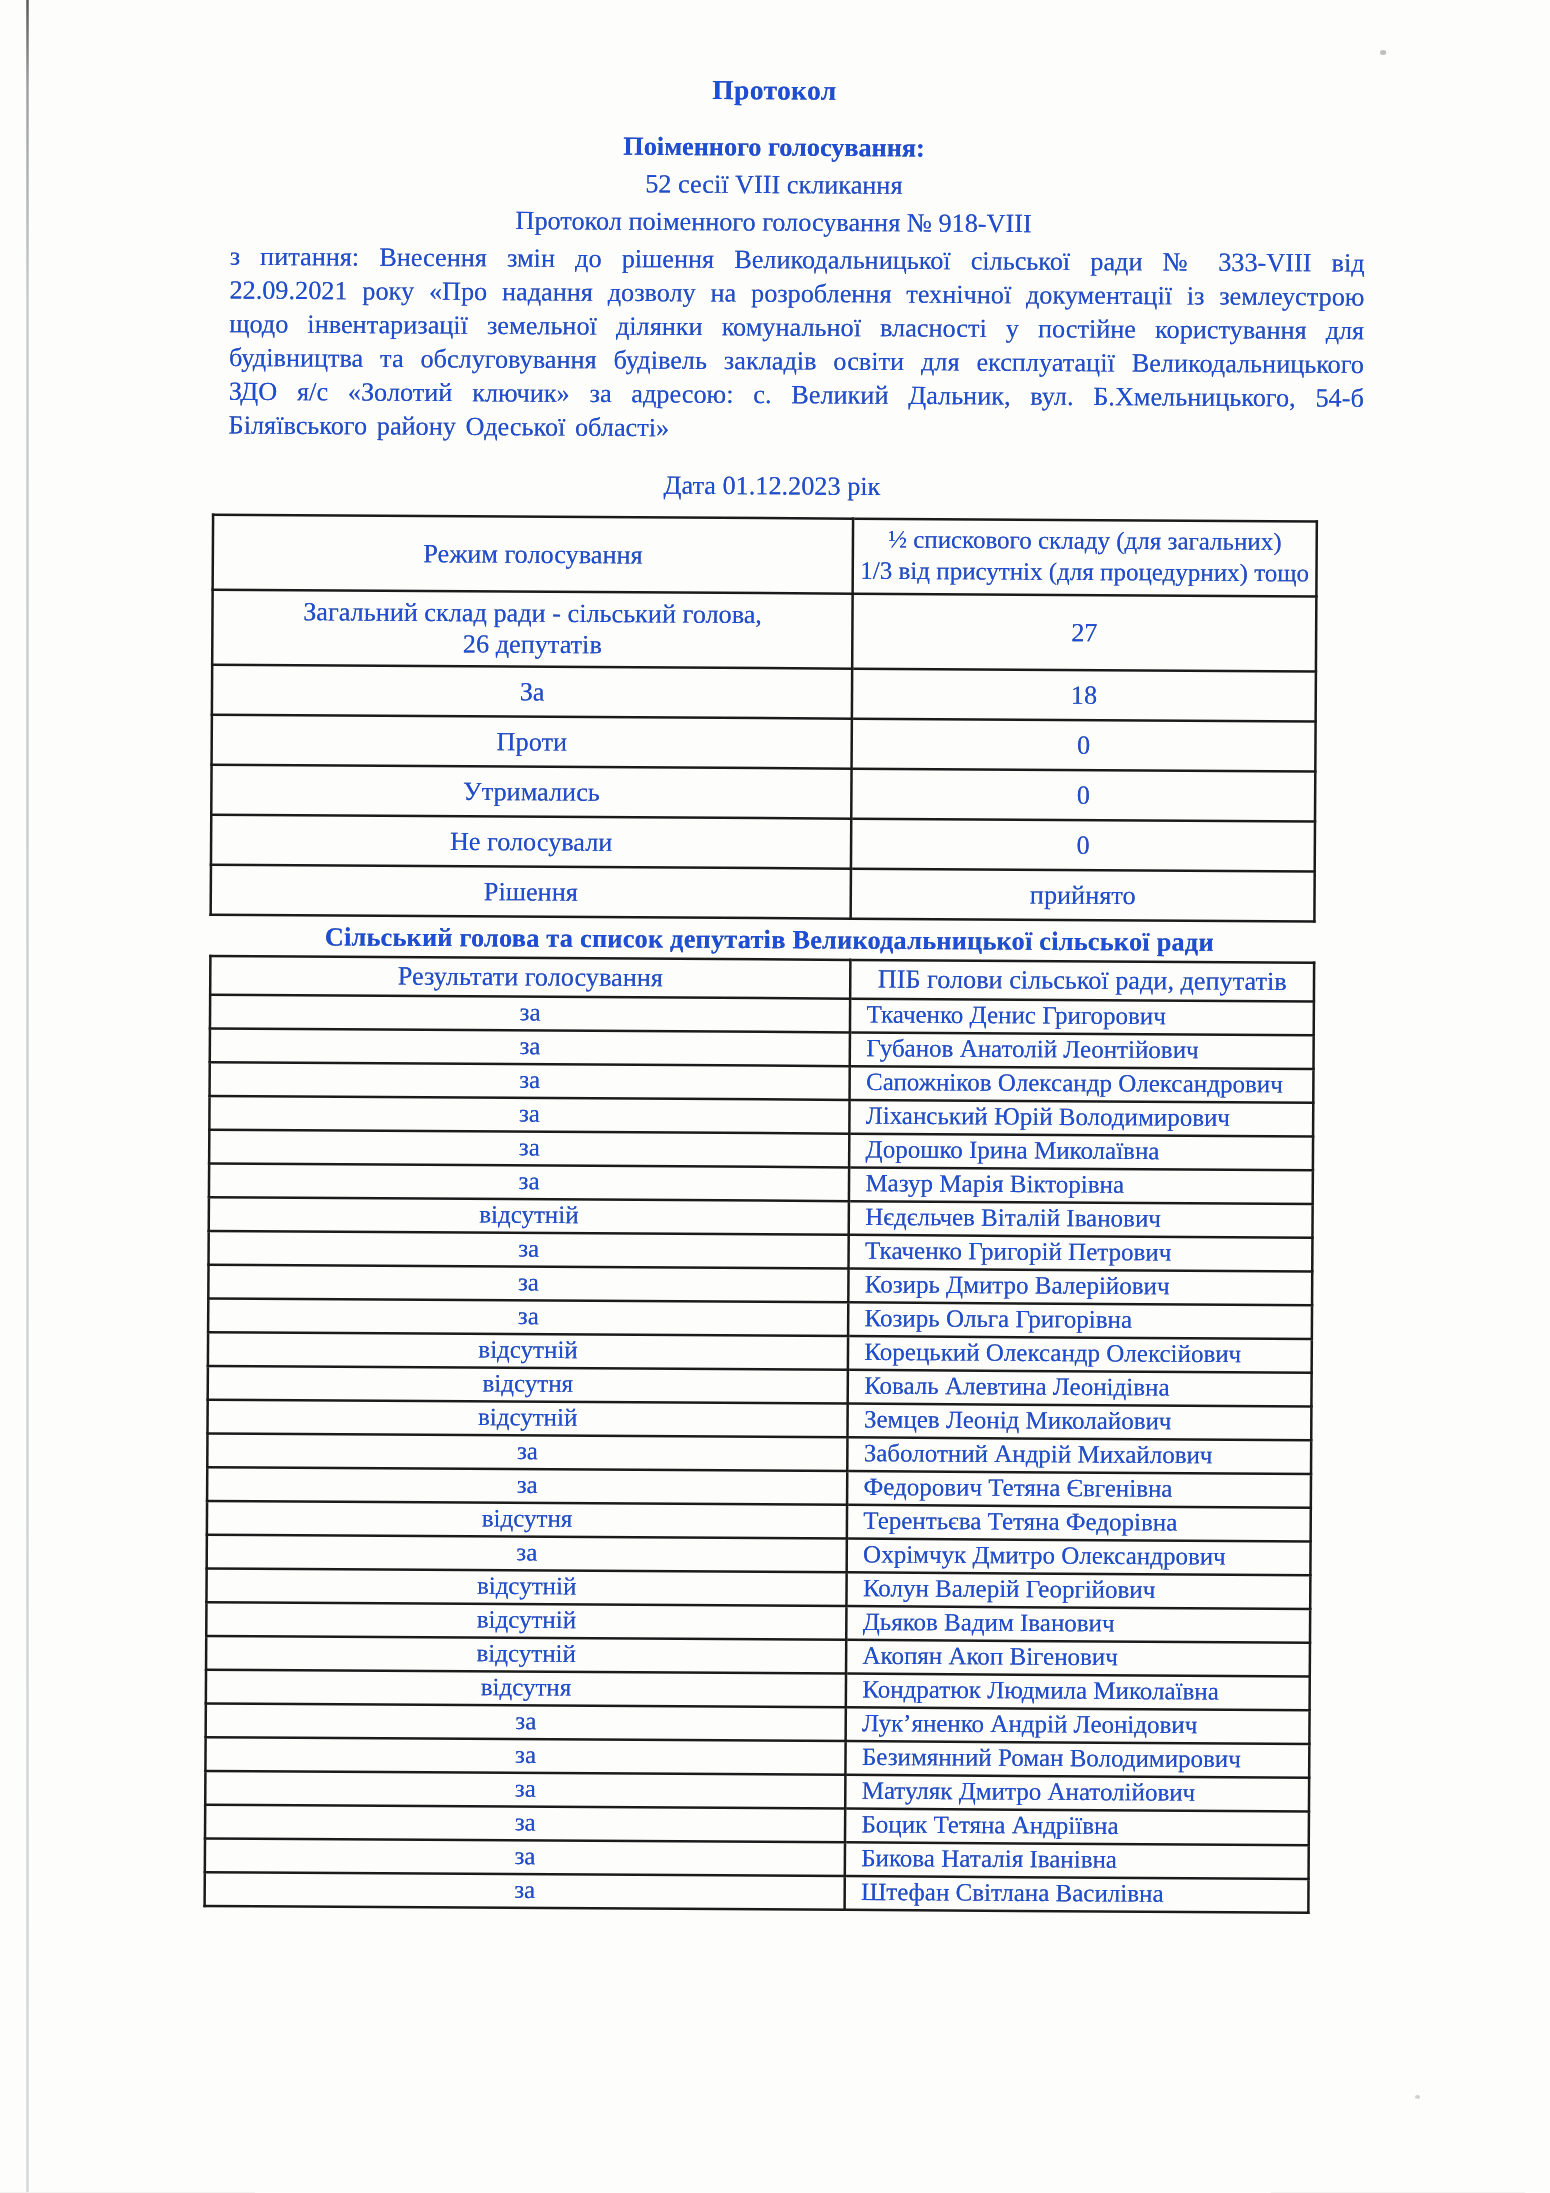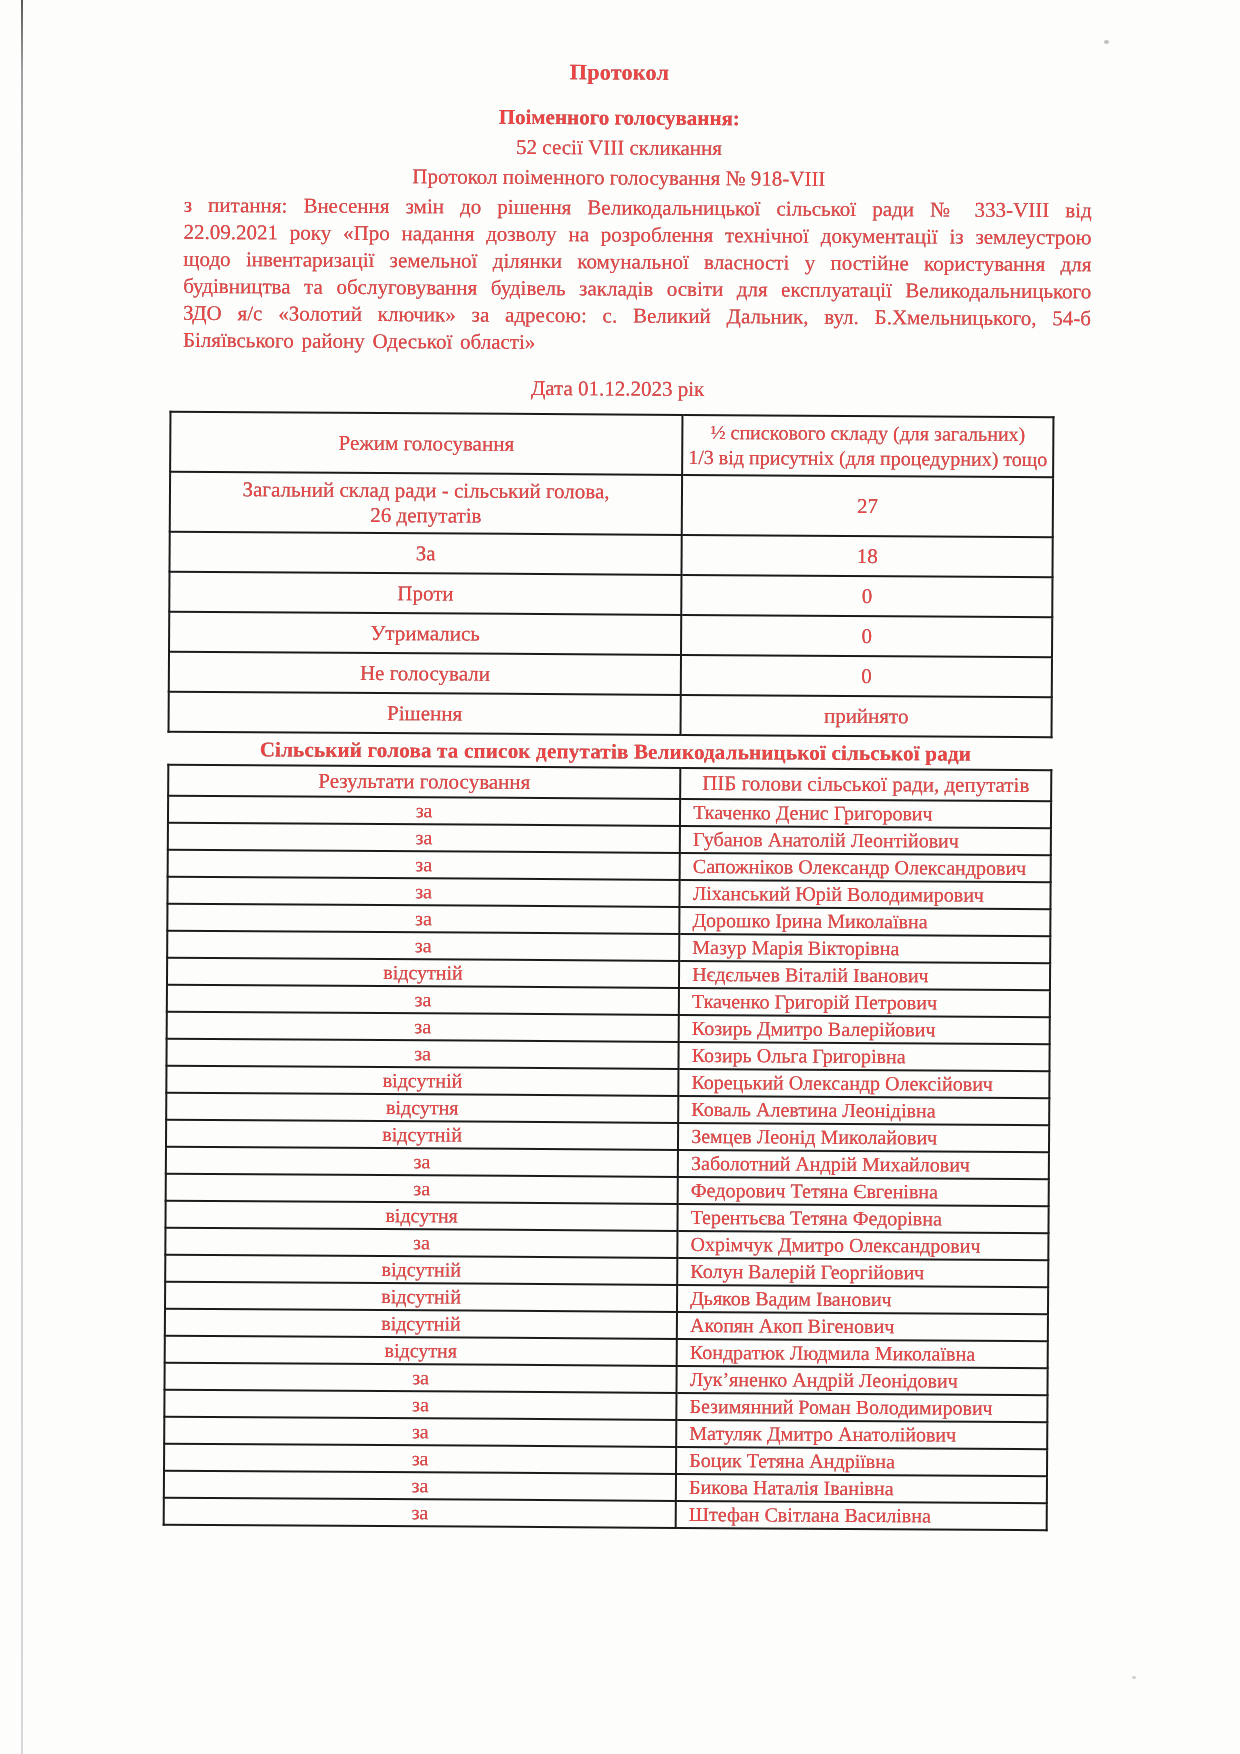--- a/index.html
+++ b/index.html
@@ -3,21 +3,21 @@
 <meta charset="utf-8">
 <style>
   html,body{margin:0;padding:0;background:#e9e9e9;}
   .sheet{
     position:relative;
     width:1240px;height:1754px;
     margin:0 auto;
     background:#fdfdfc;
     overflow:hidden;
     font-family:"Liberation Serif","DejaVu Serif",serif;
-    color:#ef4444;
+    color:#1d4ed8;
   }
   
   .edge-line{
     position:absolute;left:21px;top:0;bottom:0;width:2px;
     background:linear-gradient(to bottom,#3b3b3b 0px,#8f9092 70px,#bfc2c4 240px,#ced1d3 100%);
     opacity:.85;
   }
   .speck{position:absolute;background:#8d8d8d;border-radius:50%;opacity:.55;}
   .speck.s1{left:1104px;top:40px;width:5px;height:4px;}
   .speck.s2{left:1132px;top:1676px;width:4px;height:3px;opacity:.4;}

